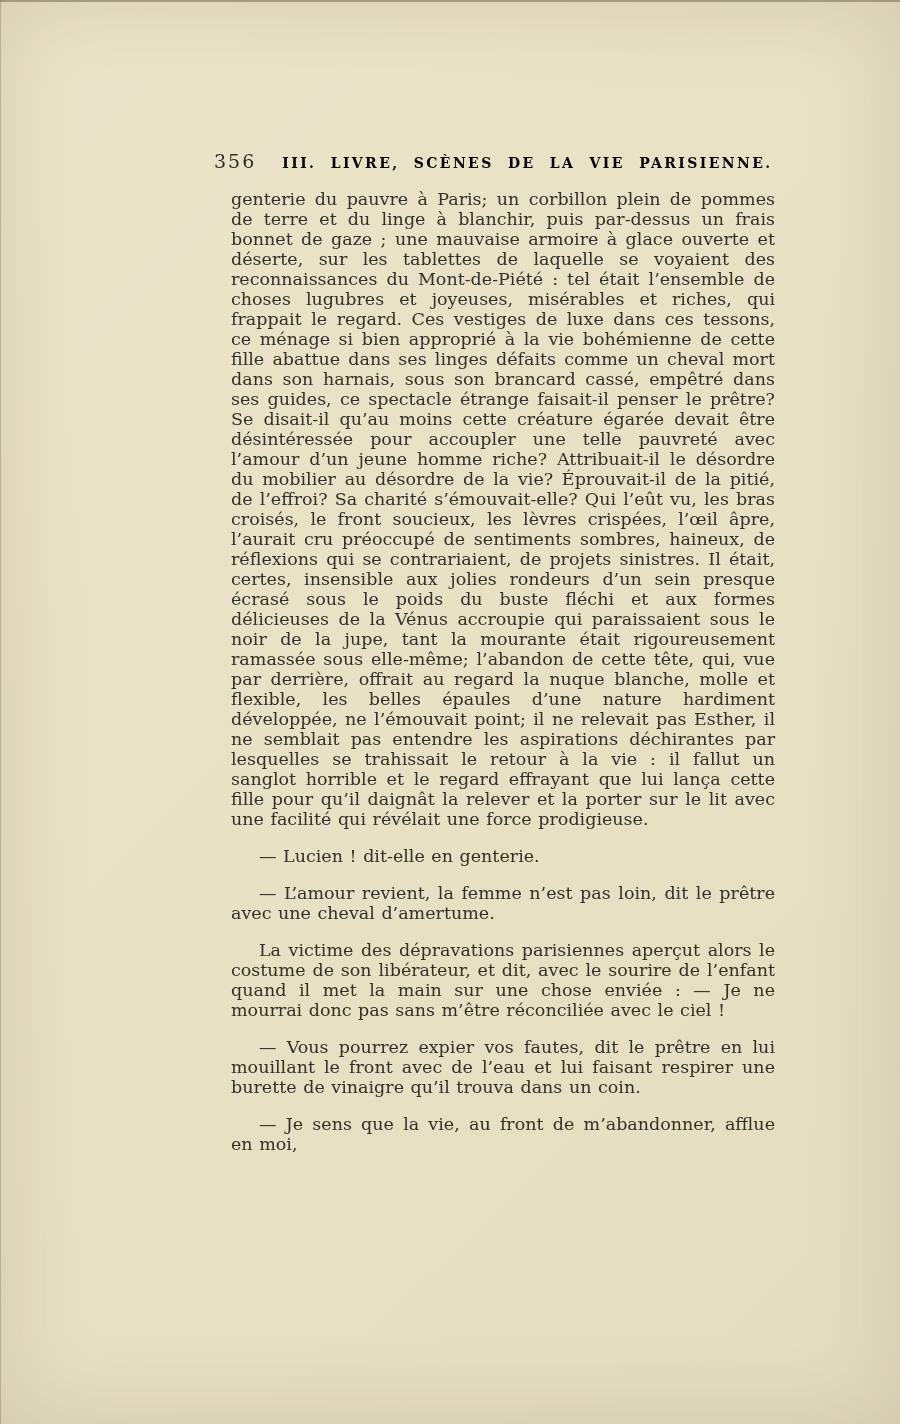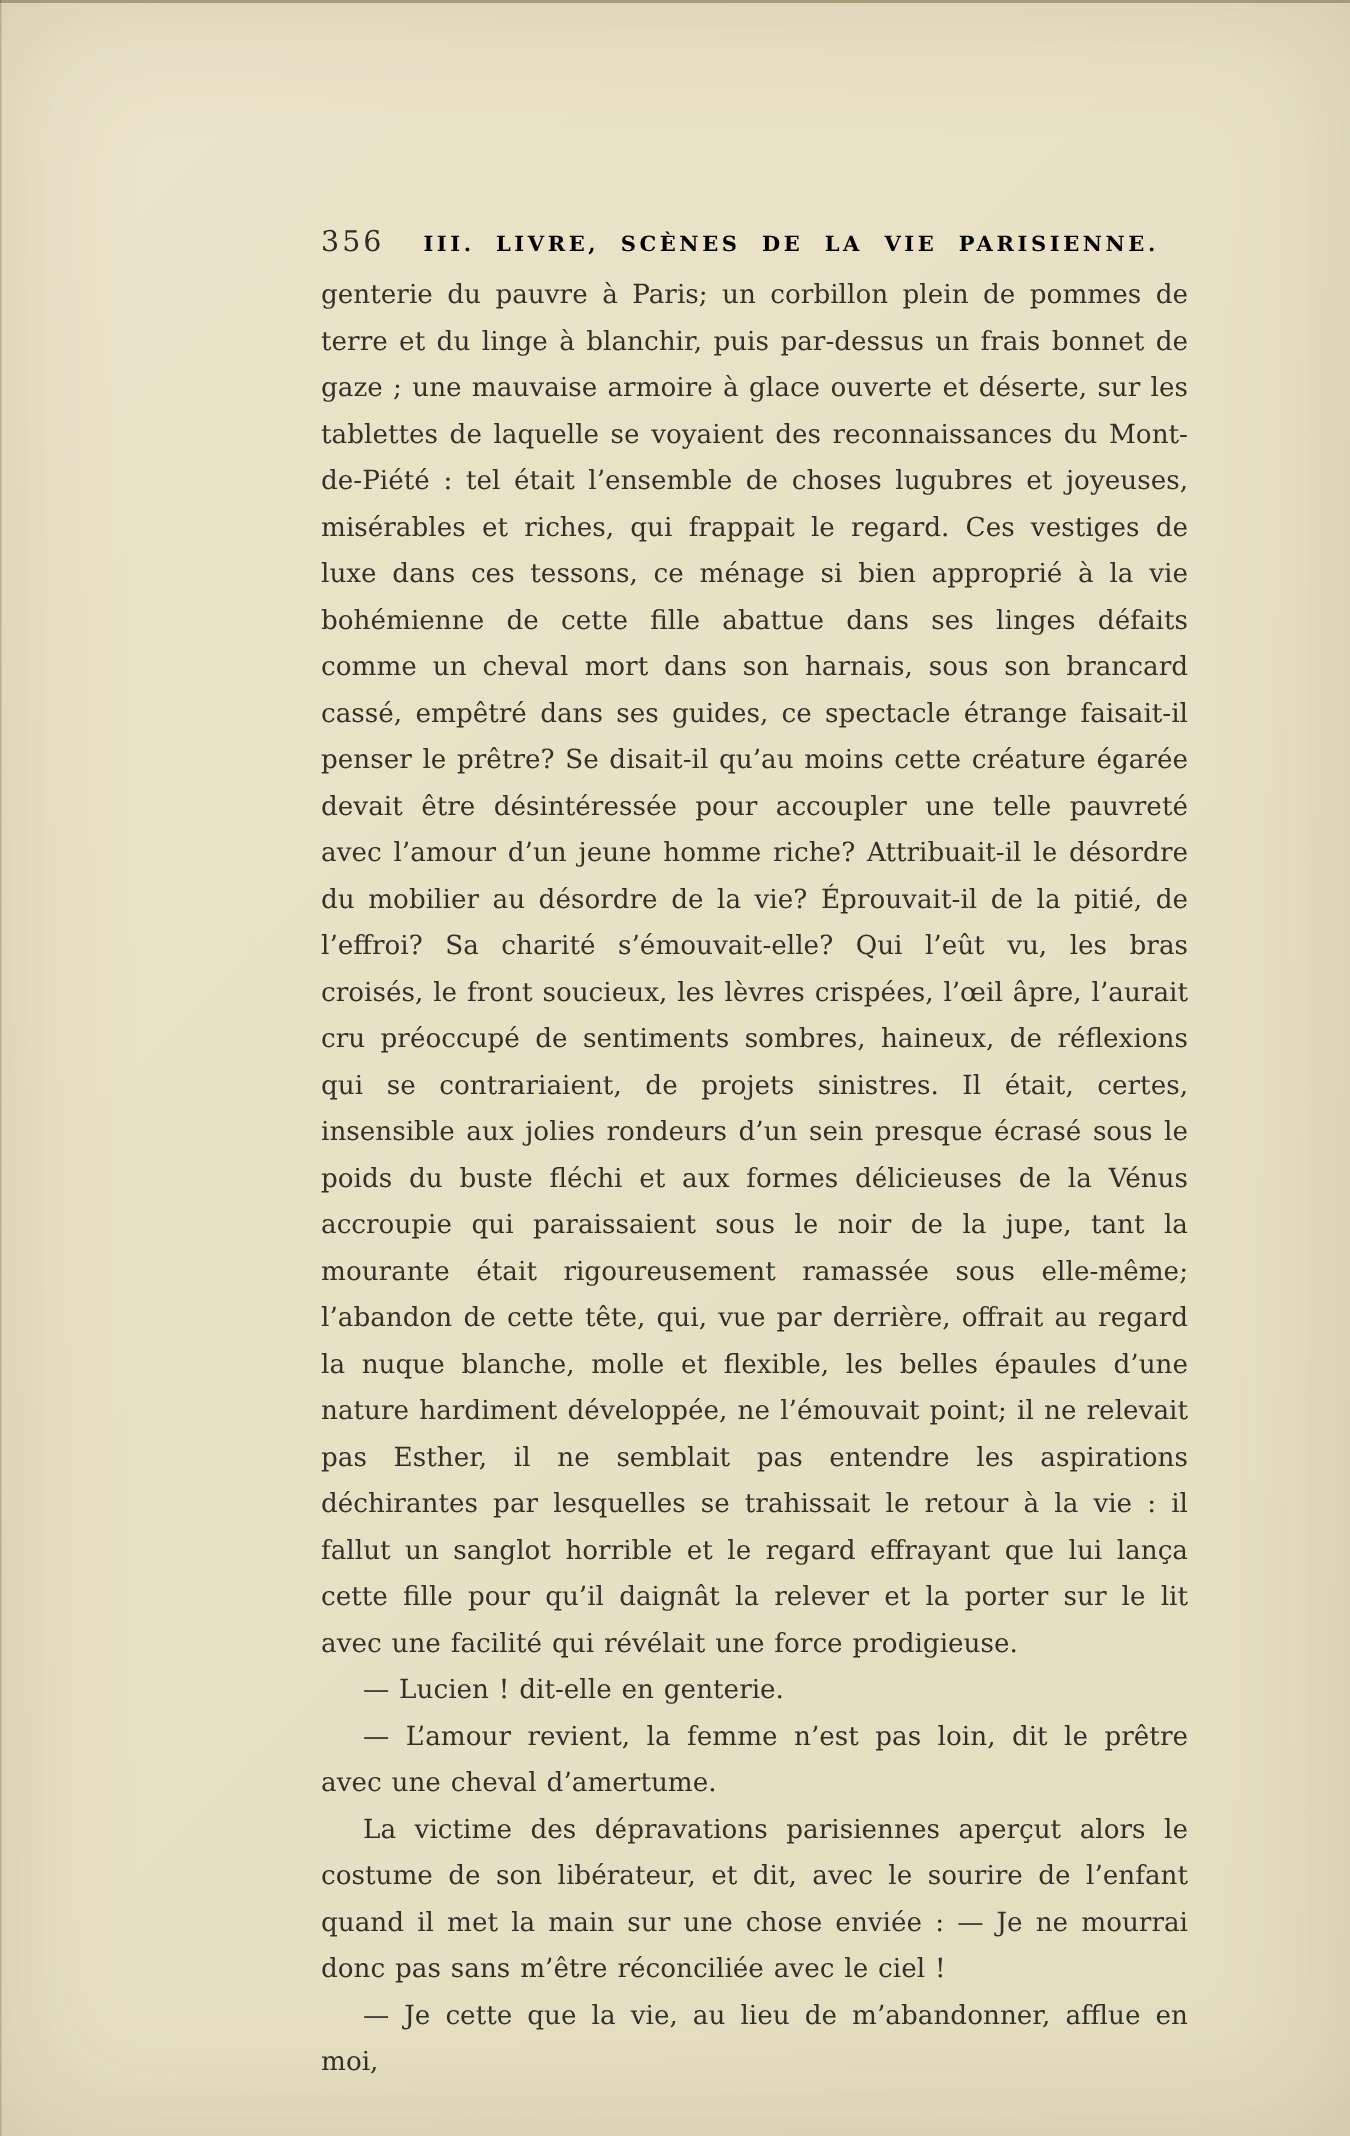--- a/index.html
+++ b/index.html
@@ -54,23 +54,23 @@
     font-size: 14px;
     letter-spacing: 2.4px;
     word-spacing: 7px;
     font-weight: bold;
     color: #000000;
   }
   .text-block {
     width: 578px;
   }
   .para {
-    margin: 0;
+    margin: 17px;
     font-size: 17.5px;
-    line-height: 31px;
+    line-height: 20px;
     text-align: justify;
     text-indent: 28px;
     word-spacing: 1px;
   }
   .para.no-indent {
     text-indent: 0;
   }
 </style>
 </head>
 <body>
@@ -82,15 +82,16 @@
   <header class="running-head">
     <span class="page-num">356</span>
     <span class="head-title">III. LIVRE, SCÈNES DE LA VIE PARISIENNE.</span>
   </header>
 
   <main class="text-block">
     <p class="para no-indent">genterie du pauvre à Paris; un corbillon plein de pommes de terre et du linge à blanchir, puis par-dessus un frais bonnet de gaze ; une mauvaise armoire à glace ouverte et déserte, sur les tablettes de laquelle se voyaient des reconnaissances du Mont-de-Piété : tel était l’ensemble de choses lugubres et joyeuses, misérables et riches, qui frappait le regard. Ces vestiges de luxe dans ces tessons, ce ménage si bien approprié à la vie bohémienne de cette fille abattue dans ses linges défaits comme un cheval mort dans son harnais, sous son brancard cassé, empêtré dans ses guides, ce spectacle étrange faisait-il penser le prêtre? Se disait-il qu’au moins cette créature égarée devait être désintéressée pour accoupler une telle pauvreté avec l’amour d’un jeune homme riche? Attribuait-il le désordre du mobilier au désordre de la vie? Éprouvait-il de la pitié, de l’effroi? Sa charité s’émouvait-elle? Qui l’eût vu, les bras croisés, le front soucieux, les lèvres crispées, l’œil âpre, l’aurait cru préoccupé de sentiments sombres, haineux, de réflexions qui se contrariaient, de projets sinistres. Il était, certes, insensible aux jolies rondeurs d’un sein presque écrasé sous le poids du buste fléchi et aux formes délicieuses de la Vénus accroupie qui paraissaient sous le noir de la jupe, tant la mourante était rigoureusement ramassée sous elle-même; l’abandon de cette tête, qui, vue par derrière, offrait au regard la nuque blanche, molle et flexible, les belles épaules d’une nature hardiment développée, ne l’émouvait point; il ne relevait pas Esther, il ne semblait pas entendre les aspirations déchirantes par lesquelles se trahissait le retour à la vie : il fallut un sanglot horrible et le regard effrayant que lui lança cette fille pour qu’il daignât la relever et la porter sur le lit avec une facilité qui révélait une force prodigieuse.</p>
     <p class="para">— Lucien ! dit-elle en genterie.</p>
     <p class="para">— L’amour revient, la femme n’est pas loin, dit le prêtre avec une cheval d’amertume.</p>
     <p class="para">La victime des dépravations parisiennes aperçut alors le costume de son libérateur, et dit, avec le sourire de l’enfant quand il met la main sur une chose enviée : — Je ne mourrai donc pas sans m’être réconciliée avec le ciel !</p>
-    <p class="para">— Je cette que la vie, au lieu de m’abandonner, afflue en moi,</p>
+    <p class="para">— Vous pourrez expier vos fautes, dit le prêtre en lui mouillant le front avec de l’eau et lui faisant respirer une burette de vinaigre qu’il trouva dans un coin.</p>
+    <p class="para">— Je sens que la vie, au front de m’abandonner, afflue en moi,</p>
   </main>
 </div>
 
 </body></html>

